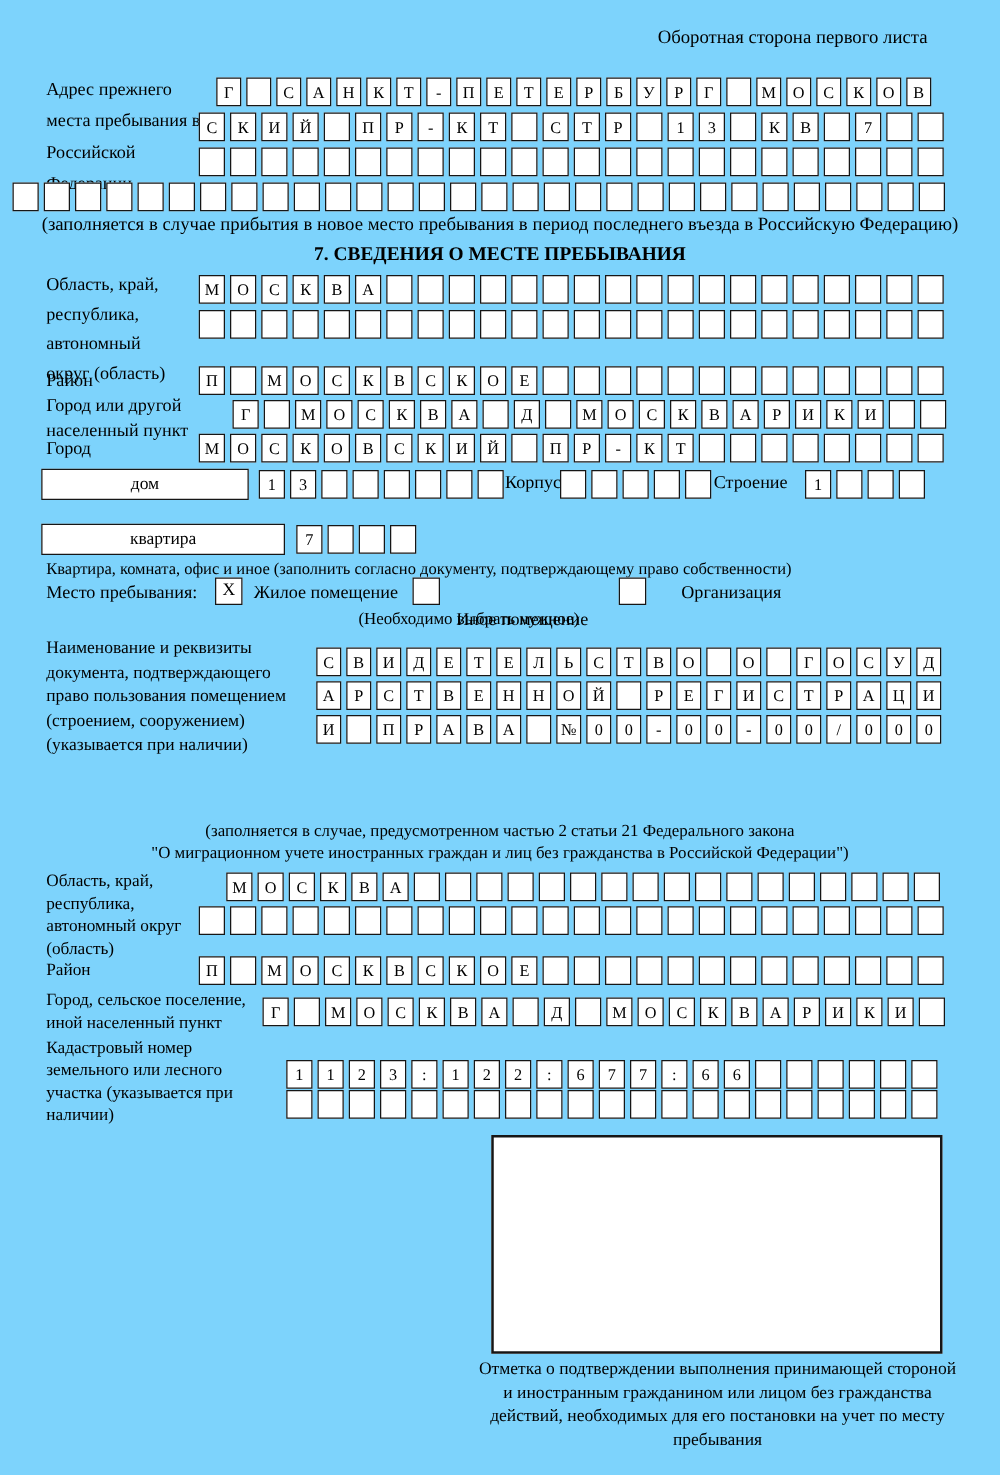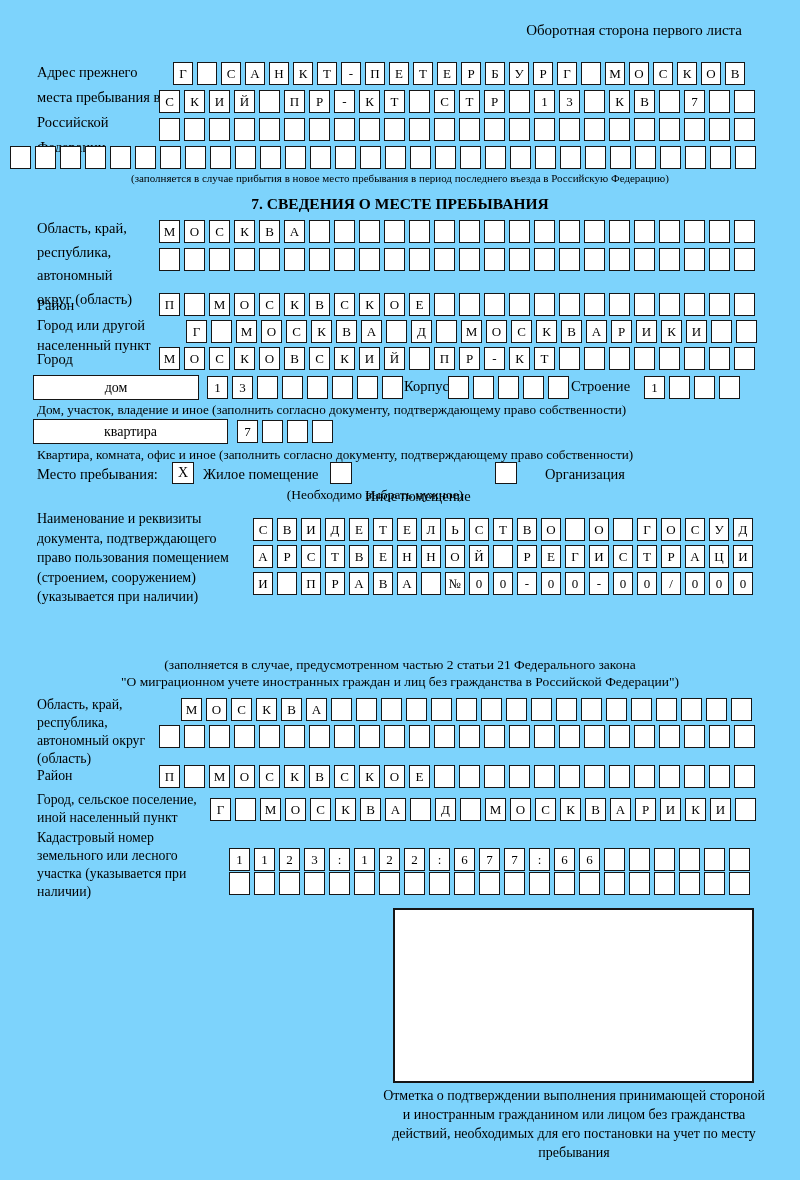--- a/index.html
+++ b/index.html
@@ -6,21 +6,21 @@
   .page{
     position:relative;width:800px;height:1180px;background:#7dd3fc;
     font-family:"Liberation Serif","DejaVu Serif",serif;color:#000;
     overflow:hidden;
   }
   .abs{position:absolute;}
   .lbl{font-size:14.5px;line-height:25px;}
   .lbl2{font-size:14.5px;line-height:23.5px;}
   .lbl-s{font-size:14px;line-height:19.5px;}
   .lbl-b{font-size:13.8px;line-height:18px;}
-  .note{font-size:11px;text-align:center;left:0;right:0;}
+  .note{font-size:15px;text-align:center;left:0;right:0;}
   .note-l{font-size:13.2px;}
   .h-bold{font-weight:bold;font-size:15.5px;text-align:center;left:0;right:0;}
   .hdr{font-size:15px;}
   .boxrow{position:absolute;display:flex;gap:4px;}
   .cell{
     box-sizing:border-box;width:21px;height:23px;flex:0 0 auto;
     border:1.6px solid #161616;display:flex;align-items:center;justify-content:center;
     font-size:13px;line-height:1;background:#fff;
   }
   .t .cell{width:20px;}
@@ -315,21 +315,20 @@
       <div class="cell"></div>
       <div class="cell"></div>
     </div>
   <div class="abs" style="top:378px;left:571px;font-size:14.5px;">Строение</div>
   <div class="boxrow" style="top:376px;left:644px;">
       <div class="cell">1</div>
       <div class="cell"></div>
       <div class="cell"></div>
       <div class="cell"></div>
     </div>
-  <div class="abs note-l" style="top:402px;left:37px;">Дом, участок, владение и иное (заполнить согласно документу, подтверждающему право собственности)</div>
 
   <div class="widebox abs" style="top:419px;left:33px;width:195px;">
     <span>квартира</span>
   </div>
   <div class="boxrow" style="top:420px;left:237px;">
       <div class="cell">7</div>
       <div class="cell"></div>
       <div class="cell"></div>
       <div class="cell"></div>
     </div>

